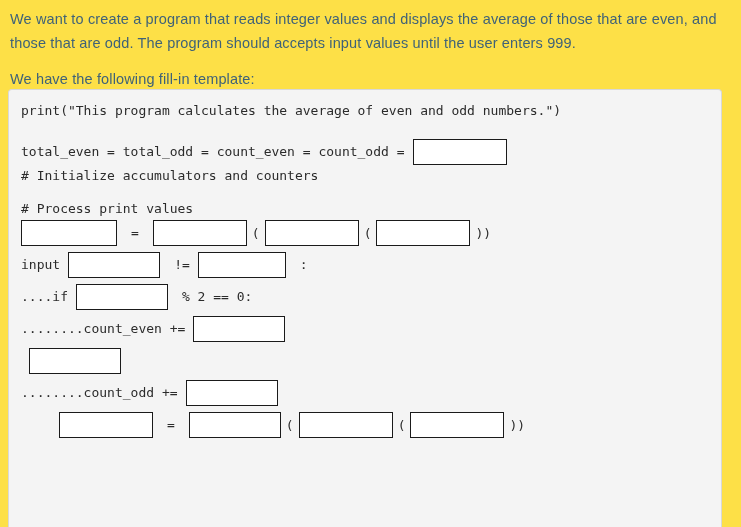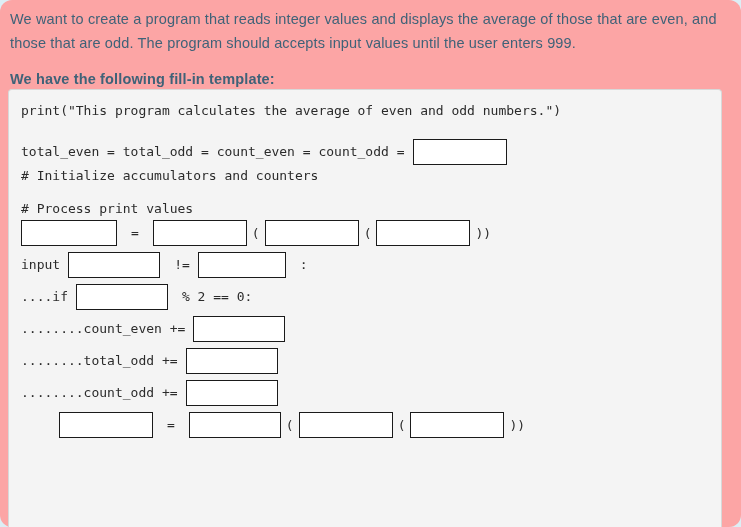--- a/index.html
+++ b/index.html
@@ -10,38 +10,36 @@
     width: 741px;
     height: 527px;
     background: #ddeef5;
     font-family: "Liberation Sans", sans-serif;
     overflow: hidden;
   }
   .page {
     position: relative;
     width: 741px;
     height: 527px;
-    background: #fca5a5;
+    background: #fde047;
     box-sizing: border-box;
-    border-radius: 12px;
   }
   .prompt {
     padding: 7px 14px 0 10px;
   }
   .prompt p {
     margin: 0 0 5px 0;
     font-size: 14.5px;
     line-height: 24px;
     color: #3f6278;
     letter-spacing: 0.01em;
   }
   .prompt p.second {
     margin-top: 12px;
     margin-bottom: 0;
-    font-weight: bold;
   }
   .code-panel {
     position: absolute;
     left: 8px;
     top: 89px;
     width: 714px;
     height: 438px;
     background: #f4f4f4;
     border: 1px solid #d8d8d8;
     border-bottom: none;
@@ -166,21 +164,20 @@
 
 
       <div class="line tall">
         <span class="tok">........count_even +=</span>
         <span class="gap-s"></span>
         <input class="blank w92" type="text" value="" style="">
       </div>
 
 
       <div class="line tall">
-        <span class="tok">........total_odd +=</span>
         <span class="gap-s"></span>
         <input class="blank w92" type="text" value="" style="">
       </div>
 
       <div class="line tall">
         <span class="tok">........count_odd +=</span>
         <span class="gap-s"></span>
         <input class="blank w92" type="text" value="" style="">
       </div>
 

